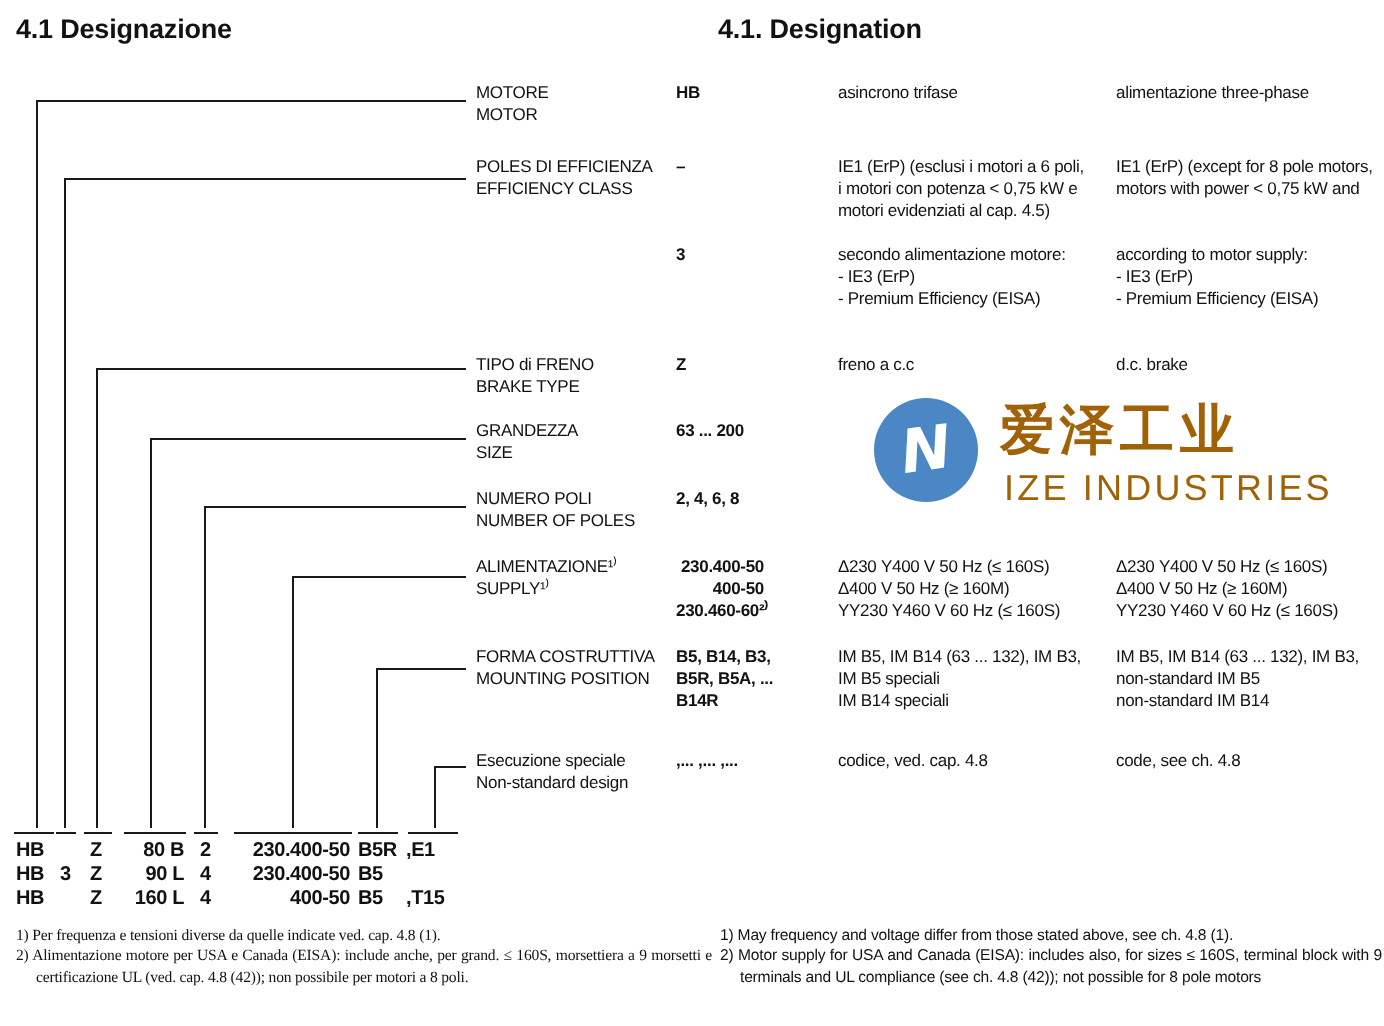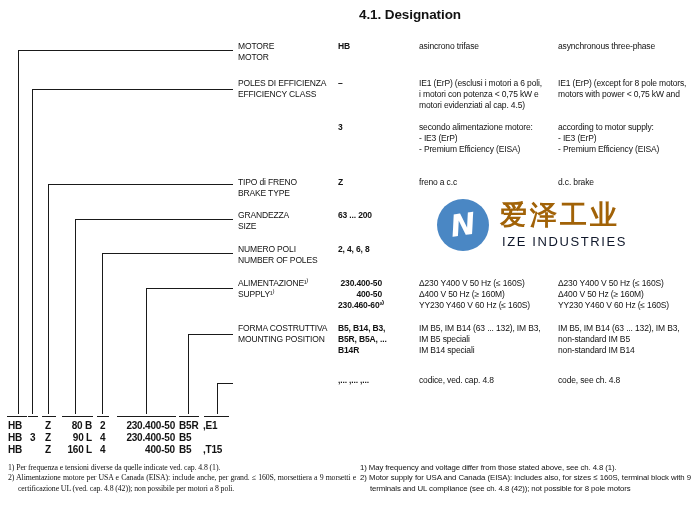--- a/index.html
+++ b/index.html
@@ -15,21 +15,21 @@
   .cell div { height:11px; line-height:11px; font-size:8.5px; letter-spacing:-0.15px; white-space:nowrap; }
   .c-label { left:238px; width:98px; }
   .c-code  { left:338px; width:100px; font-weight:bold; }
   .c-code.right { width:44px; text-align:right; }
   .c-it    { left:419px; width:138px; }
   .c-en    { left:558px; width:134px; }
 
   .wm { position:absolute; left:436px; top:196px; width:210px; height:70px; }
   .wm-logo { position:absolute; left:0; top:2px; }
   .wm-cn { position:absolute; left:64px; top:4px; font-size:27px; font-weight:bold; color:#a16207; letter-spacing:3px; line-height:30px; white-space:nowrap; }
-  .wm-en { position:absolute; left:66px; top:38px; font-size:13px; color:#0f172a; letter-spacing:1.6px; white-space:nowrap; }
+  .wm-en { position:absolute; left:66px; top:38px; font-size:18px; color:#a16207; letter-spacing:1.6px; white-space:nowrap; }
 
   .ex { position:absolute; left:0; width:260px; height:12px; }
   .ex span { position:absolute; top:0; font-weight:bold; font-size:10px; line-height:12px; letter-spacing:-0.2px; white-space:nowrap; }
   .e1 { left:8px; } .e2 { left:30px; } .e3 { left:45px; }
   .e4 { left:50px; width:42px; text-align:right; }
   .e5 { left:100px; }
   .e6 { left:113px; width:62px; text-align:right; }
   .e7 { left:179px; } .e8 { left:203px; }
 
   .fn { position:absolute; top:463px; font-size:7.8px; line-height:10.4px; letter-spacing:-0.1px; }
@@ -73,35 +73,36 @@
 
   <div class="wm">
     <svg class="wm-logo" width="54" height="54" viewBox="0 0 54 54">
       <circle cx="27" cy="27" r="26" fill="#4a87c4"></circle>
       <text x="27" y="37" text-anchor="middle" font-size="30" font-weight="bold" font-style="italic" font-family="DejaVu Sans, sans-serif" fill="#ffffff" transform="rotate(-8 27 27)">N</text>
     </svg>
     <div class="wm-cn">爱泽工业</div>
     <div class="wm-en">IZE INDUSTRIES</div>
   </div>
 
+  <h1 class="heading h-it">4.1 Designazione</h1>
   <h1 class="heading h-en">4.1. Designation</h1>
 
   <div class="trow" style="top:41px">
     <div class="cell c-label">
       <div>MOTORE</div>
       <div>MOTOR</div>
     </div>
     <div class="cell c-code">
       <div>HB</div>
     </div>
     <div class="cell c-it">
       <div>asincrono trifase</div>
     </div>
     <div class="cell c-en">
-      <div>asynchronous three-phase</div>
+      <div>alimentazione three-phase</div>
     </div>
   </div>
 
   <div class="trow" style="top:78px">
     <div class="cell c-label">
       <div>POLES DI EFFICIENZA</div>
       <div>EFFICIENCY CLASS</div>
     </div>
     <div class="cell c-code">
       <div>–</div>
@@ -207,20 +208,24 @@
       <div>IM B14 speciali</div>
     </div>
     <div class="cell c-en">
       <div>IM B5, IM B14 (63 ... 132), IM B3,</div>
       <div>non-standard IM B5</div>
       <div>non-standard IM B14</div>
     </div>
   </div>
 
   <div class="trow" style="top:375px">
+    <div class="cell c-label">
+      <div>Esecuzione speciale</div>
+      <div>Non-standard design</div>
+    </div>
     <div class="cell c-code">
       <div>,... ,... ,...</div>
     </div>
     <div class="cell c-it">
       <div>codice, ved. cap. 4.8</div>
     </div>
     <div class="cell c-en">
       <div>code, see ch. 4.8</div>
     </div>
   </div>

